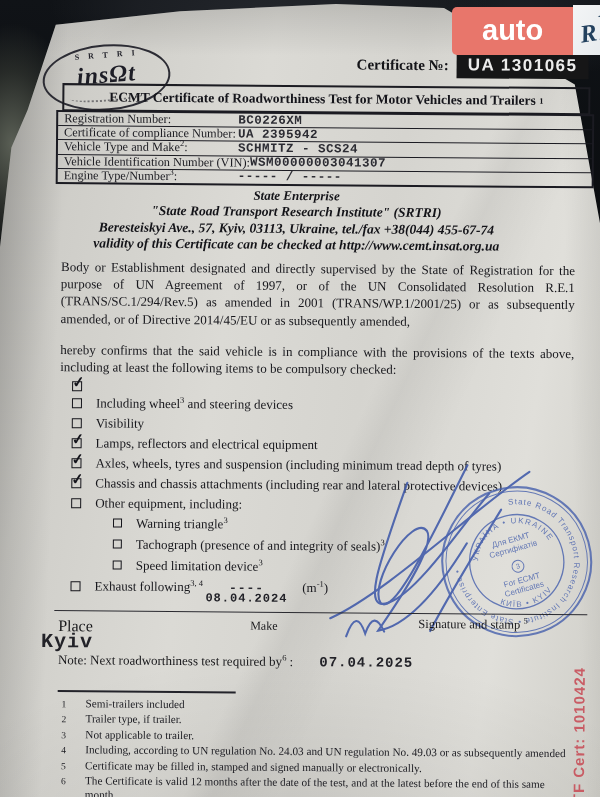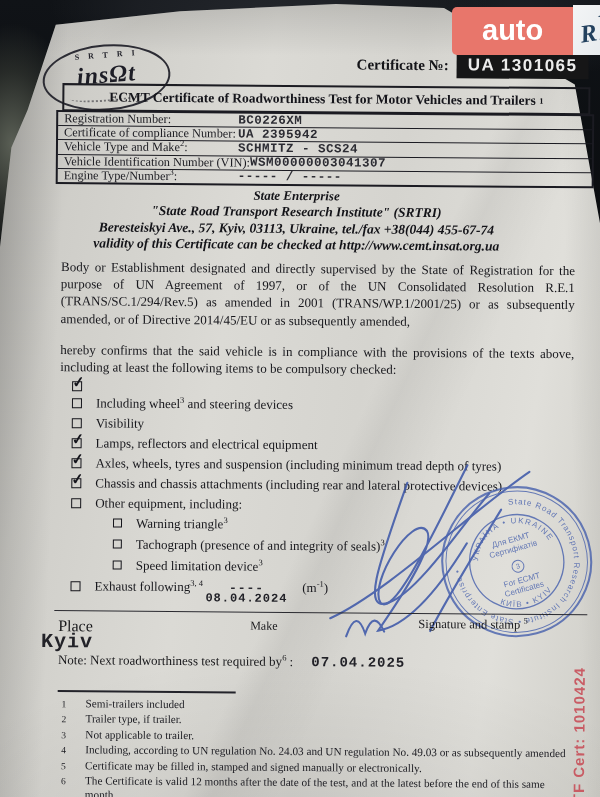--- a/index.html
+++ b/index.html
@@ -88,21 +88,21 @@
   
   .mono{font-family:"Liberation Mono","DejaVu Sans Mono",monospace;font-weight:bold;color:#222228;}
   .kyiv{position:absolute;left:43px;top:592px;font-size:20px;letter-spacing:1px;margin-top:40px;}
   .sdate{position:absolute;left:207px;top:592px;font-size:12px;letter-spacing:1px;}
   .sigline{position:absolute;left:56px;top:612px;width:533px;border-top:1.6px solid #2a2a30;}
   .place-l{position:absolute;left:60px;top:619px;font-size:16px;}
   .date-l{position:absolute;left:252px;top:619px;font-size:12px;}
   .sig-l{position:absolute;left:420px;top:616px;font-size:12.5px;}
 
   .note{position:absolute;left:60px;top:654px;font-size:13px;}
-  .note .mono{font-size:14px;letter-spacing:1px;margin-left:18px;}
+  .note .mono{font-size:14px;letter-spacing:1px;margin-left:26px;}
 
   
   .frule{position:absolute;left:60px;top:692px;width:178px;border-top:2px solid #23232a;}
   .fnotes{position:absolute;left:58px;top:698px;width:516px;}
   .fn{display:flex;line-height:14.4px;font-size:11.2px;color:#1b1b21;}
   .fn .n{width:24px;flex:none;font-size:9.5px;padding-top:1px;padding-left:6px;}
 
   .sidecode{position:absolute;right:10px;bottom:-4px;height:152px;writing-mode:vertical-rl;
     transform:rotate(180deg);font-family:"Liberation Sans",sans-serif;font-weight:bold;font-size:15px;
     letter-spacing:1px;color:#c8505a;opacity:.9;}

